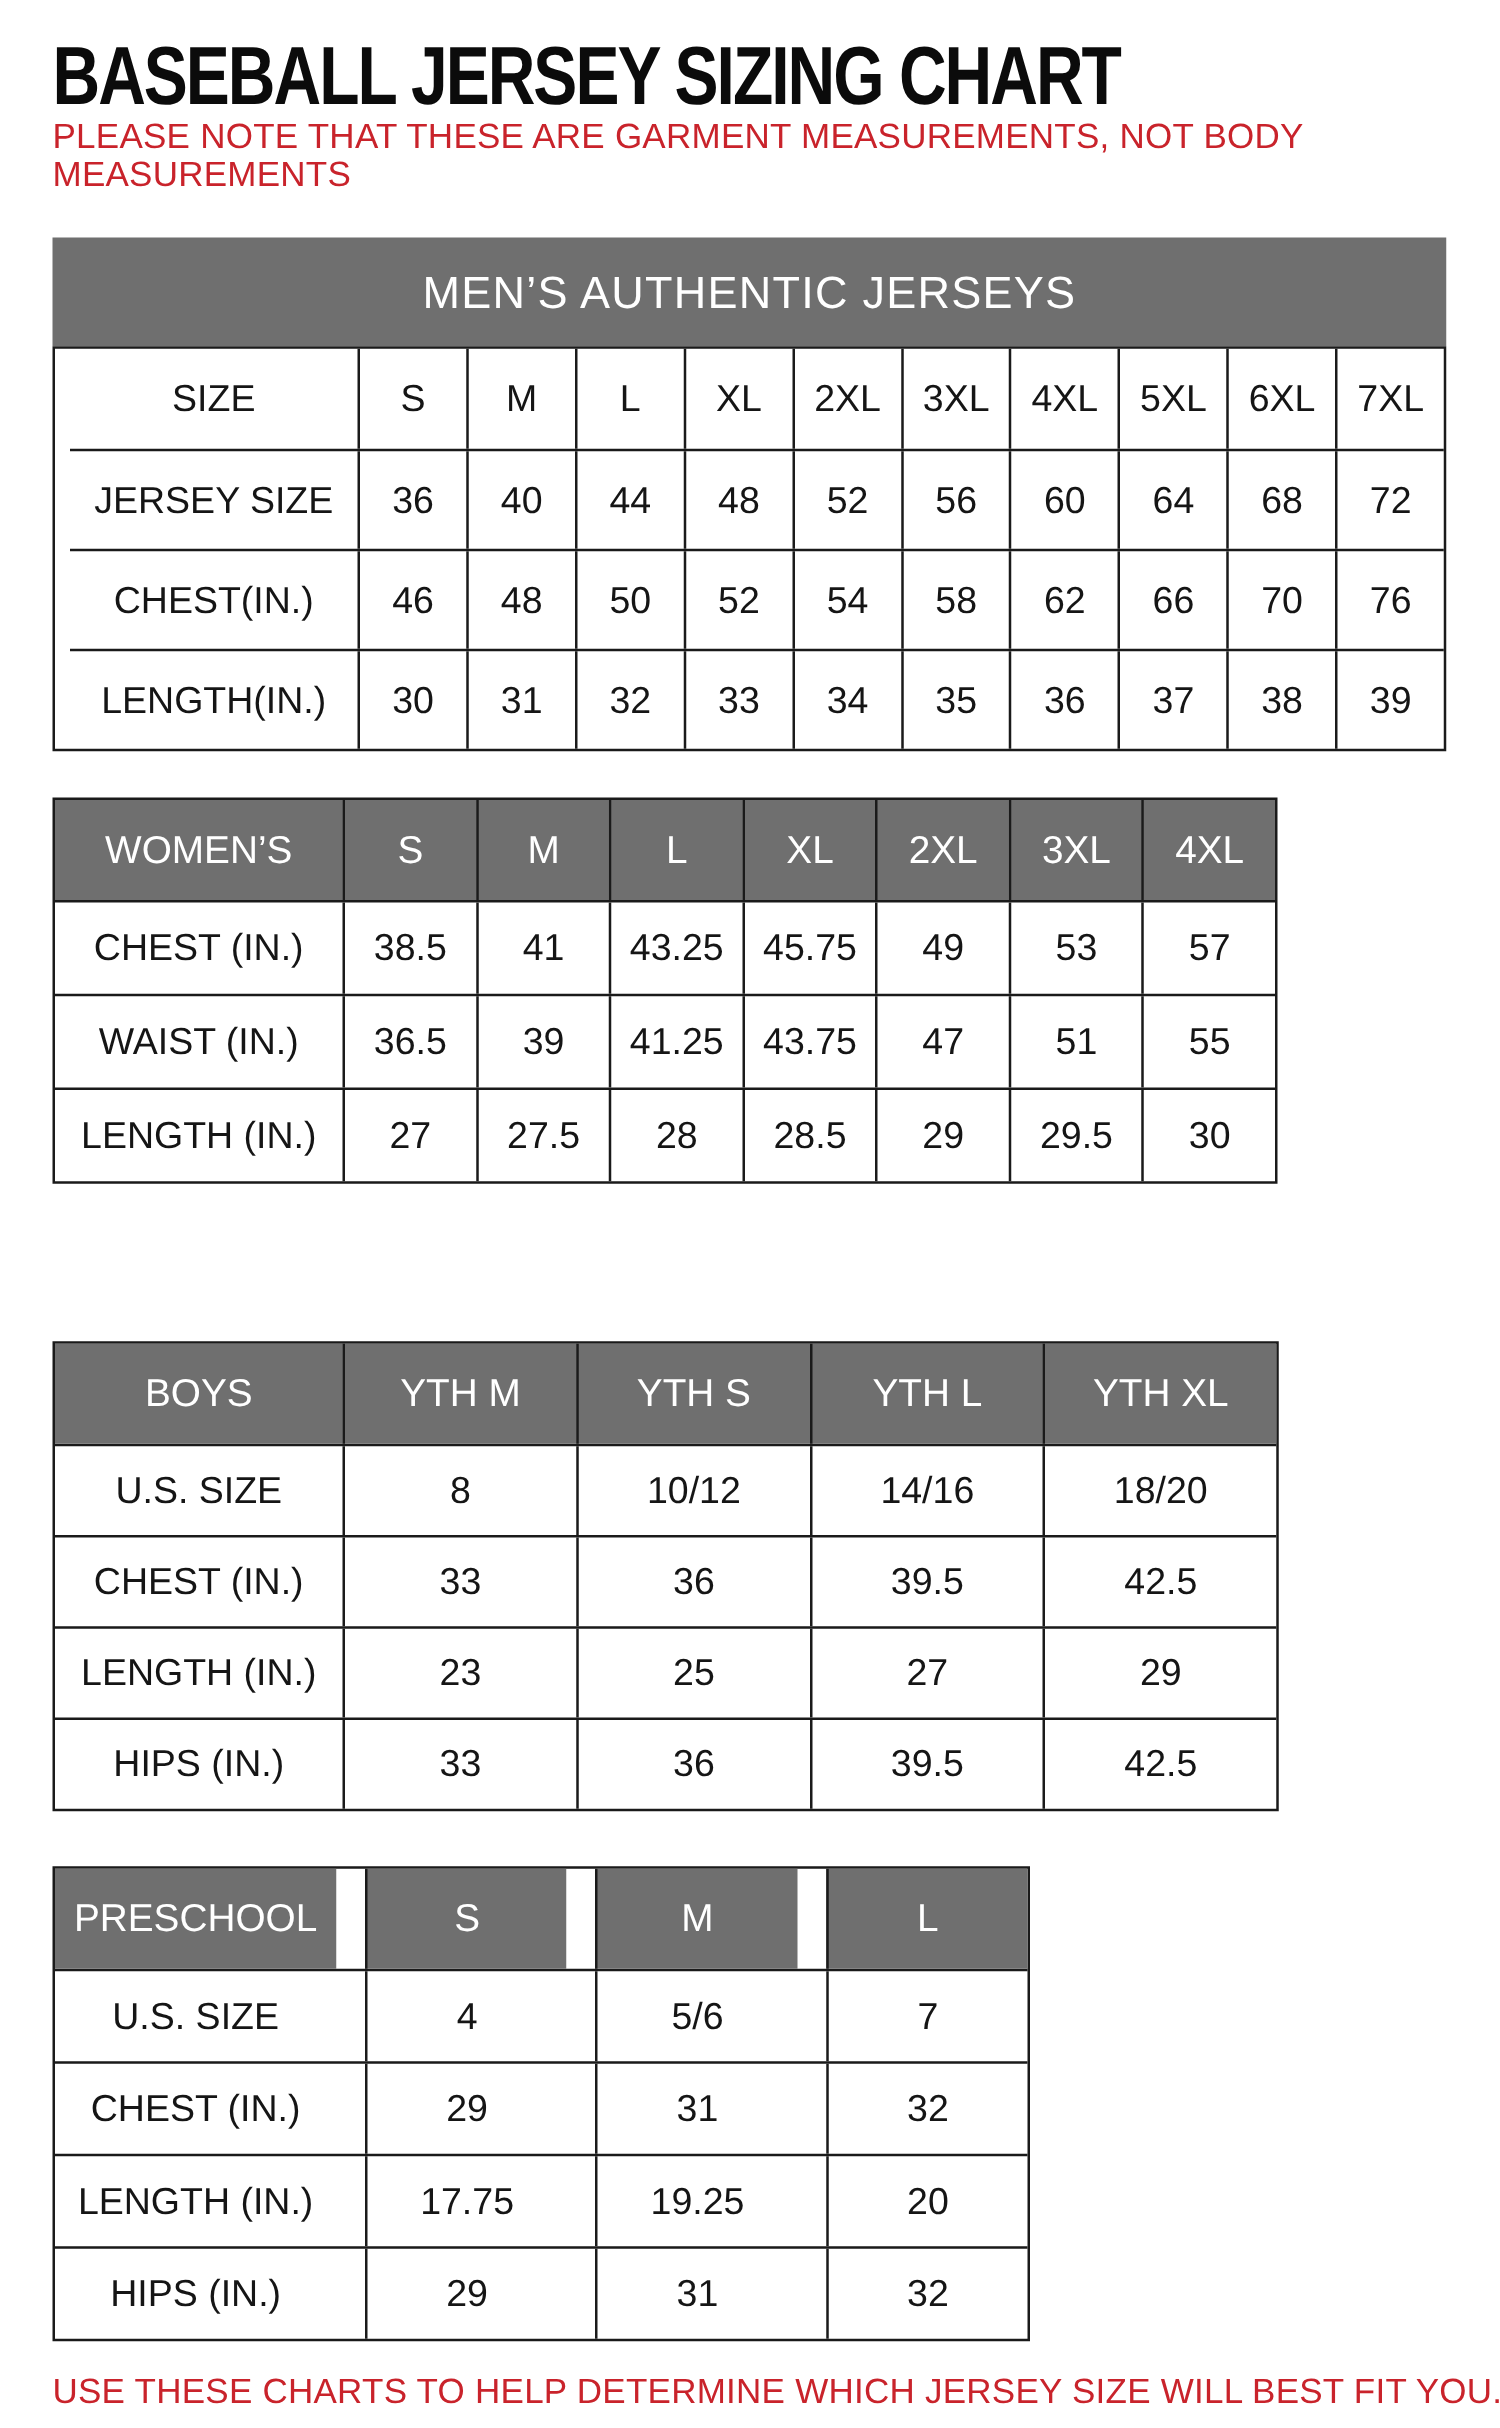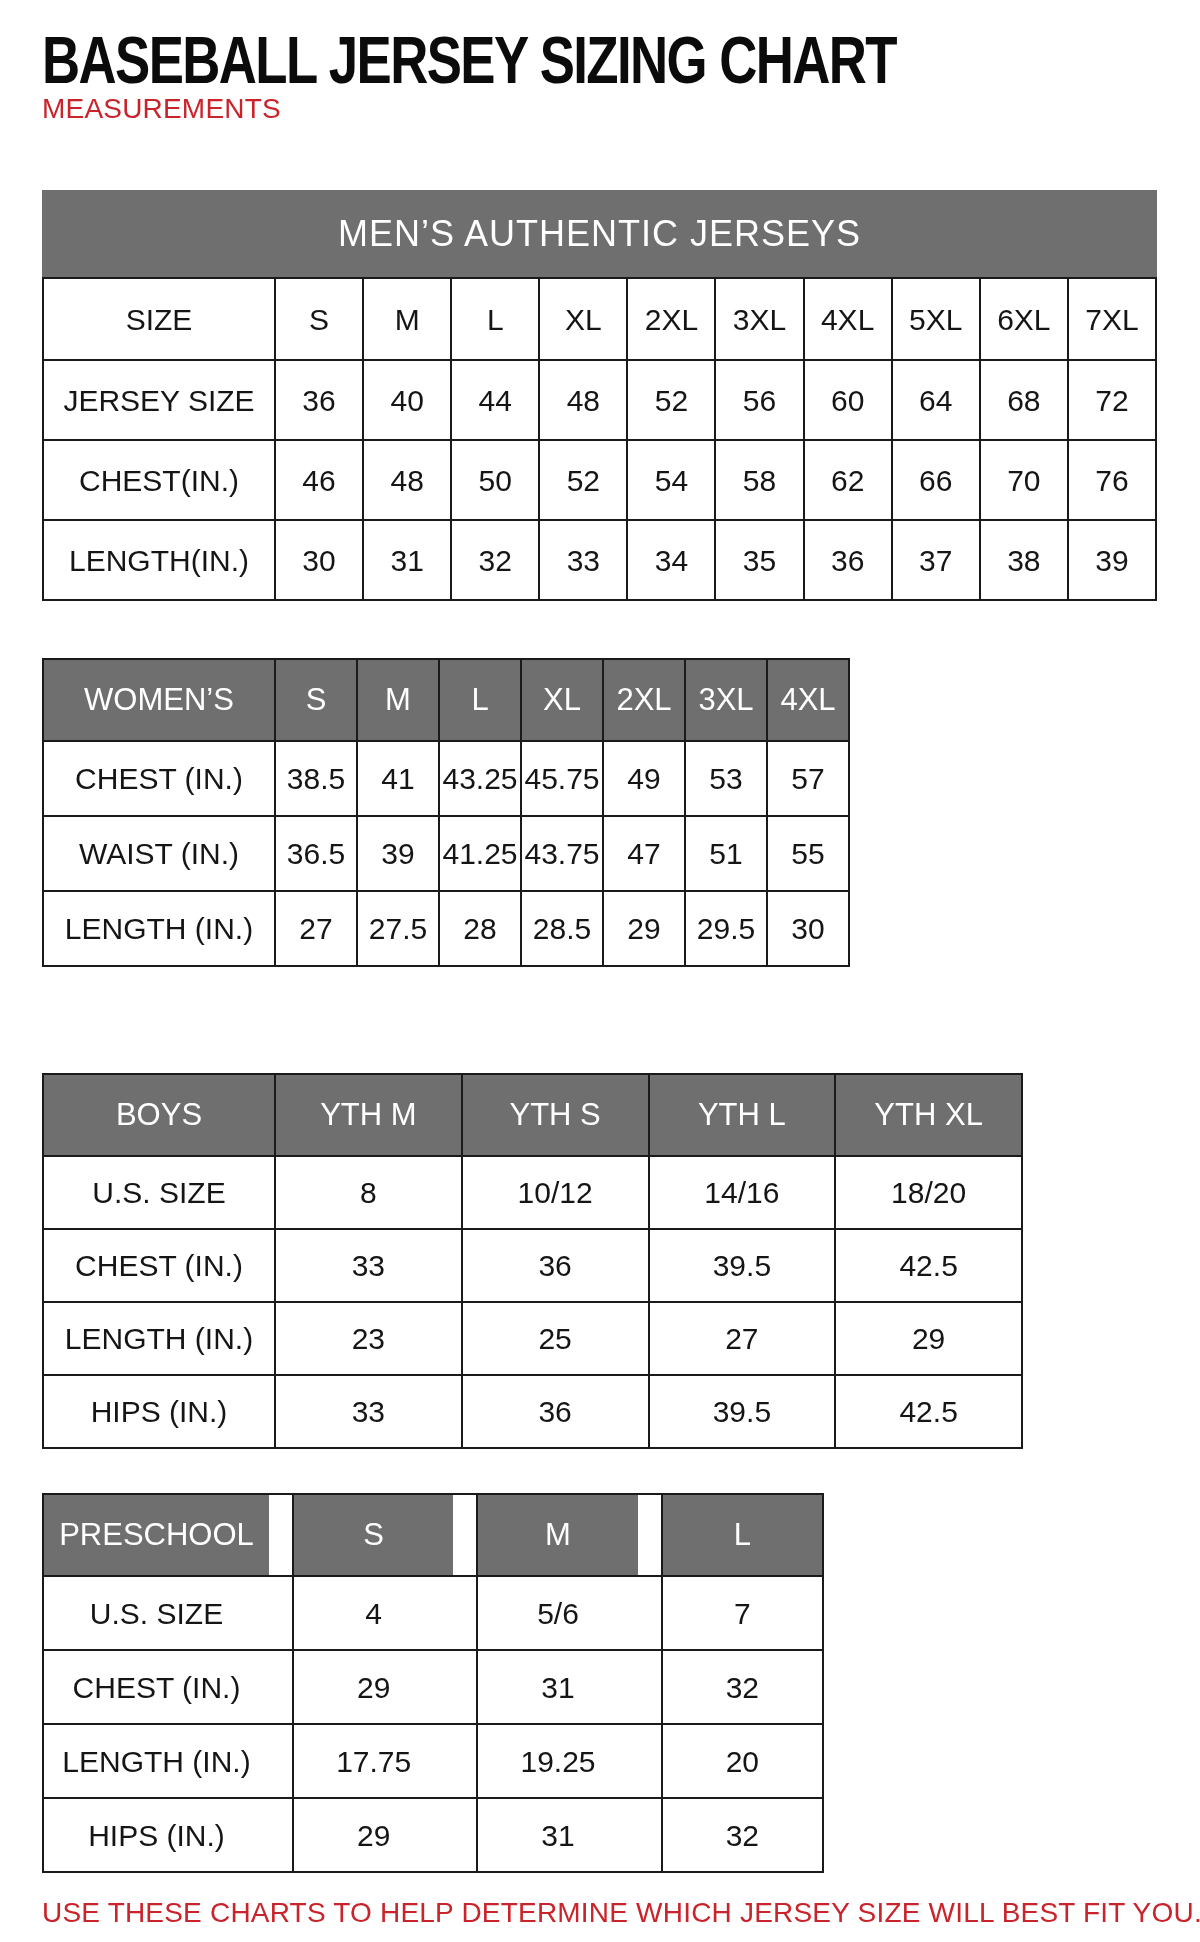--- a/index.html
+++ b/index.html
@@ -61,23 +61,23 @@
     font-size: 30px;
     text-align: center;
     white-space: pre-line;
     line-height: 1.1;
     overflow: hidden;
   }
   .tcell + .tcell { border-left: 2px solid #1a1a1a; }
   .trow.thead .tcell { background: var(--header-gray, #6F6F6F); color: #ffffff; font-size: 31px; }
 
   .tbl-mens { top: 190px; width: 1115px; }
-  .tbl-mens .trow { grid-template-columns: 230px repeat(10, 1fr); height: 80px; }
-
-  .tbl-womens { top: 658px; width: 808px; }
+  .tbl-mens .trow { grid-template-columns: 230px repeat(10, 1fr); height: 80px; margin-left: 12px; }
+
+  .tbl-womens { top: 638px; width: 980px; }
   .tbl-womens .trow { grid-template-columns: 230px repeat(7, 1fr); height: 75px; }
   .tbl-womens .trow.thead { height: 80px; }
 
   .tbl-boys { top: 1073px; width: 981px; }
   .tbl-boys .trow { grid-template-columns: 230px repeat(4, 1fr); height: 73px; }
   .tbl-boys .trow.thead { height: 80px; }
 
   .tbl-preschool { top: 1493px; width: 782px; }
   .tbl-preschool .trow { grid-template-columns: 225px repeat(3, 1fr); height: 74px; gap: 23px; }
   .tbl-preschool .trow.thead { height: 80px; }
@@ -94,20 +94,21 @@
   }
 </style>
 </head>
 <body>
 
 <div class="page">
 
   <div class="page-title">BASEBALL JERSEY SIZING CHART</div>
 
   <div class="note">
+    <div>PLEASE NOTE THAT THESE ARE GARMENT MEASUREMENTS, NOT BODY</div>
     <div>MEASUREMENTS</div>
   </div>
 
   <div class="tbl tbl-mens">
     <div class="banner">MEN’S AUTHENTIC JERSEYS</div>
     <div class="tgrid">
         <div class="trow">
           <div class="tcell tlabel">SIZE</div>
           <div class="tcell">S</div>
           <div class="tcell">M</div>

